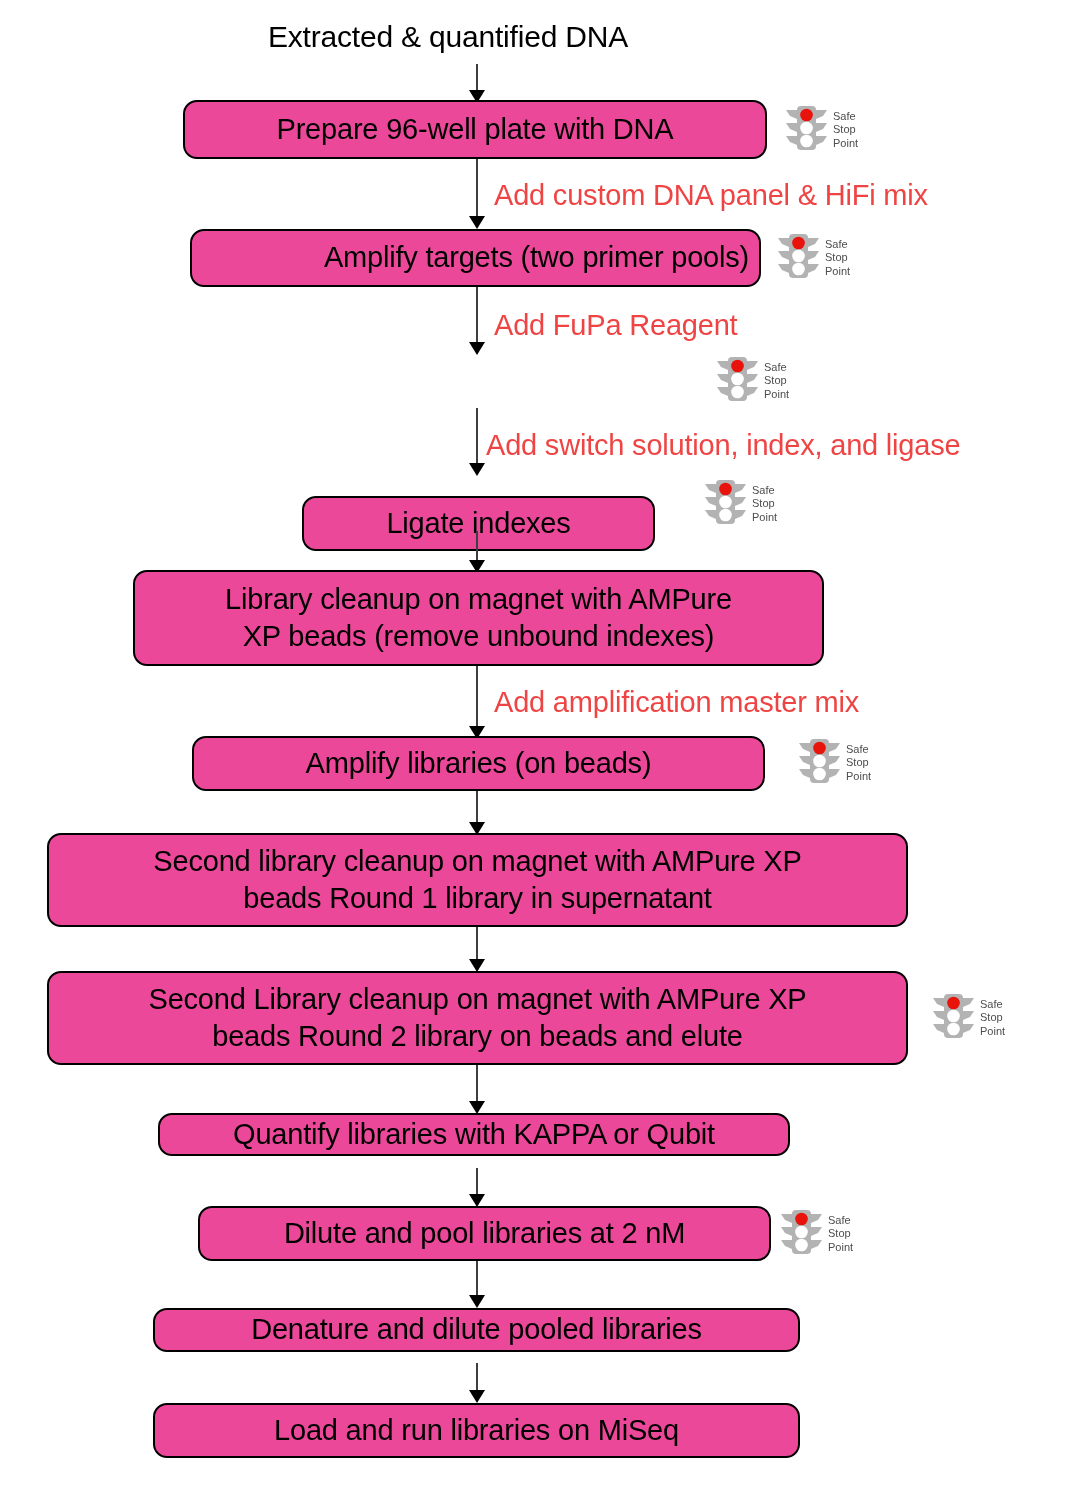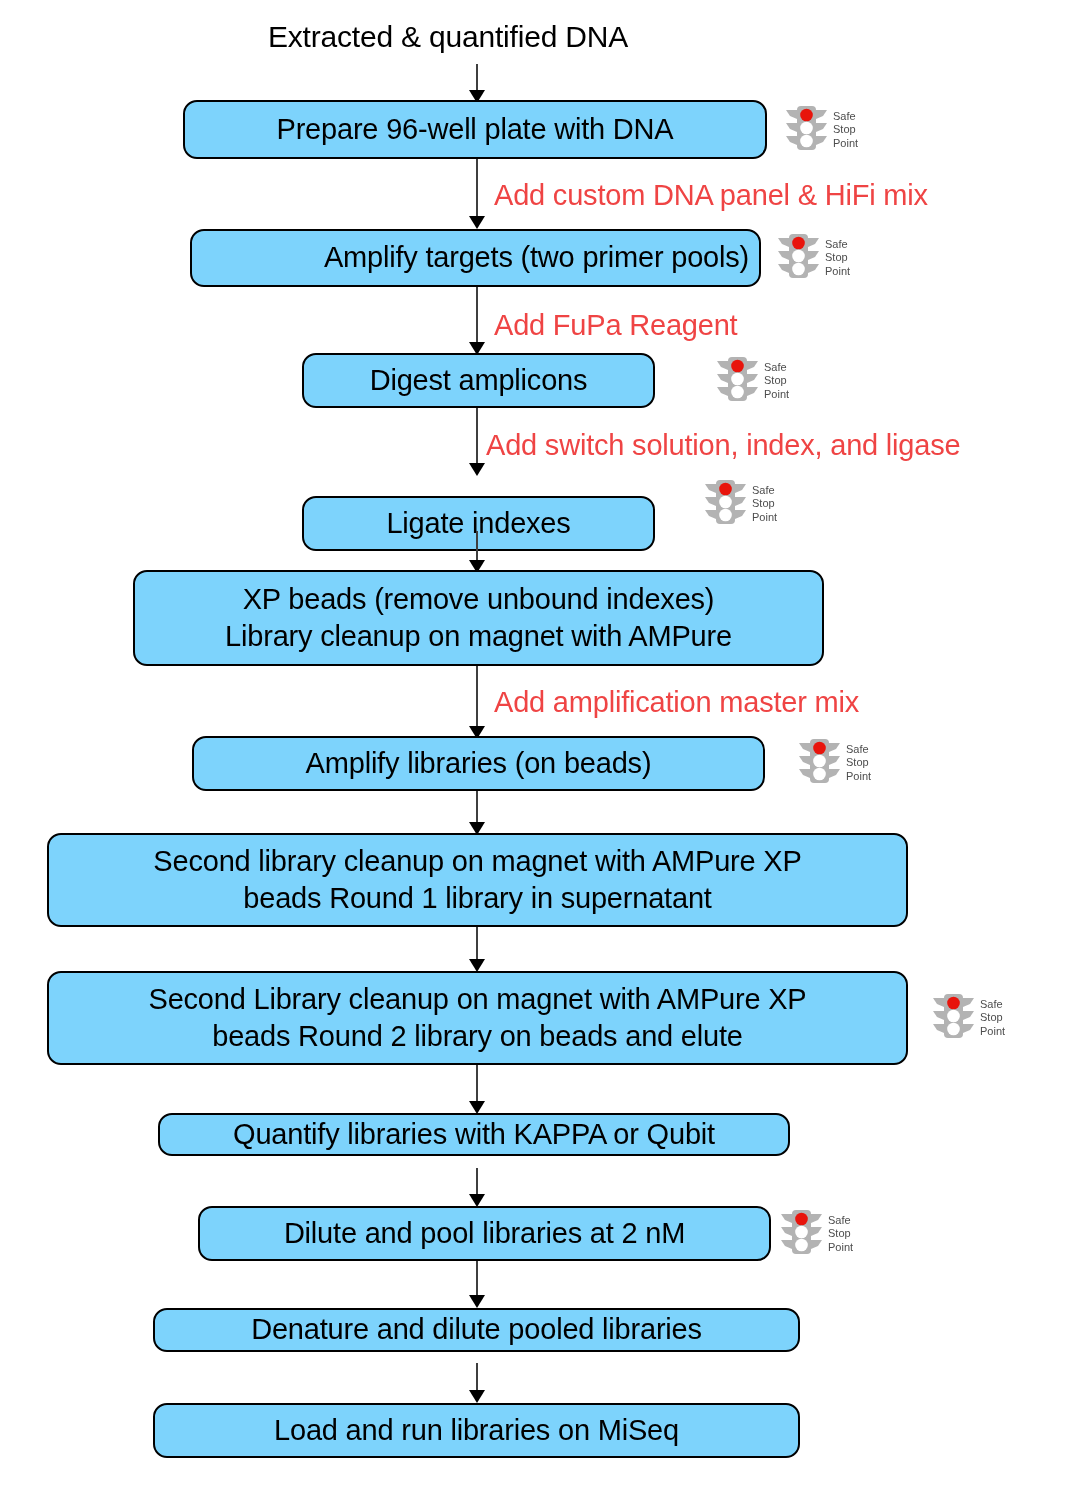--- a/index.html
+++ b/index.html
@@ -25,21 +25,21 @@
     line-height: 1;
     letter-spacing: -0.2px;
   }
 
   
   .node {
     position: absolute;
     box-sizing: border-box;
     border: 2.4px solid #000000;
     border-radius: 14px;
-    background: #7dd3fc;
+    background: #ec4899;
     display: flex;
     align-items: center;
     justify-content: center;
     text-align: center;
     color: #000000;
     font-size: 29px;
     line-height: 1.28;
     padding: 2px 10px;
     letter-spacing: -0.2px;
   }
@@ -149,23 +149,20 @@
       <span>Safe</span>
       <span>Stop</span>
       <span>Point</span>
     </div>
   </div>
 
   <div class="conn" style="left:476px; top:287px; height:62px;"></div>
   <div class="arrowhead" style="left:469px; top:342px;"></div>
   <div class="edge-label" style="left:494px; top:311px;">Add FuPa Reagent</div>
 
-  <div class="node" style="left:302px; top:353px; width:353px; height:55px;">
-    <span class="node-label">Digest amplicons</span>
-  </div>
   <div class="ssp" style="left:715px; top:356px;">
     <svg width="45" height="50" viewBox="0 0 45 50">
       <g fill="#b3b3b3">
         <path d="M2,5 L13,5 L13,14 L6,11 Z"></path>
           <path d="M2,18 L13,18 L13,27 L6,24 Z"></path>
           <path d="M2,31 L13,31 L13,40 L6,37 Z"></path>
         <path d="M32,5 L43,5 L39,11 L32,14 Z"></path>
           <path d="M32,18 L43,18 L39,24 L32,27 Z"></path>
           <path d="M32,31 L43,31 L39,37 L32,40 Z"></path>
       </g>
@@ -207,22 +204,22 @@
       <span>Safe</span>
       <span>Stop</span>
       <span>Point</span>
     </div>
   </div>
 
   <div class="conn" style="left:476px; top:531px; height:38px;"></div>
   <div class="arrowhead" style="left:469px; top:560px;"></div>
 
   <div class="node" style="left:133px; top:570px; width:691px; height:96px; flex-direction:column; justify-content:center;">
+    <span class="node-label">Library cleanup on magnet with AMPure</span>
     <span class="node-label">XP beads (remove unbound indexes)</span>
-    <span class="node-label">Library cleanup on magnet with AMPure</span>
   </div>
 
   <div class="conn" style="left:476px; top:666px; height:66px;"></div>
   <div class="arrowhead" style="left:469px; top:726px;"></div>
   <div class="edge-label" style="left:494px; top:688px;">Add amplification master mix</div>
 
   <div class="node" style="left:192px; top:736px; width:573px; height:55px;">
     <span class="node-label">Amplify libraries (on beads)</span>
   </div>
   <div class="ssp" style="left:797px; top:738px;">

